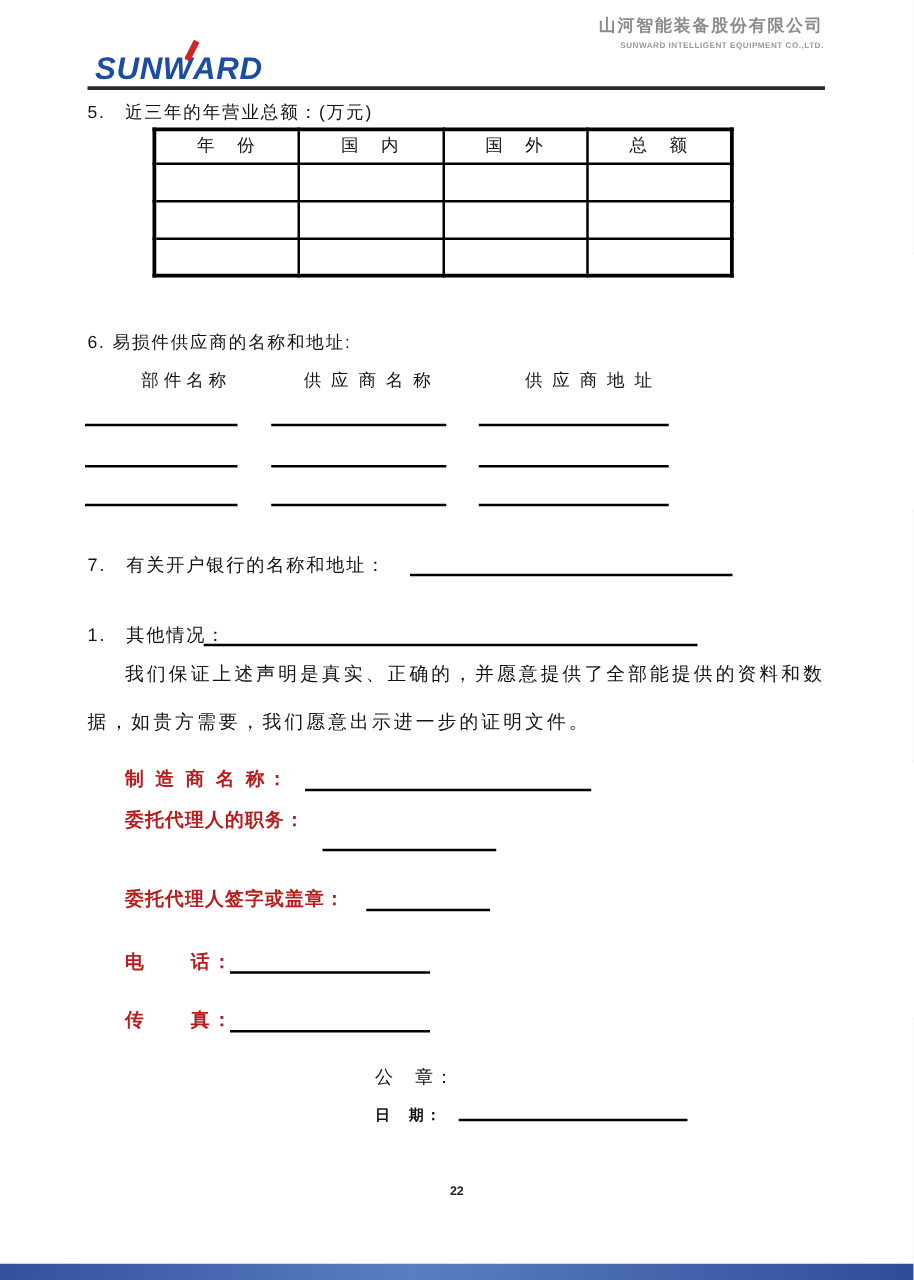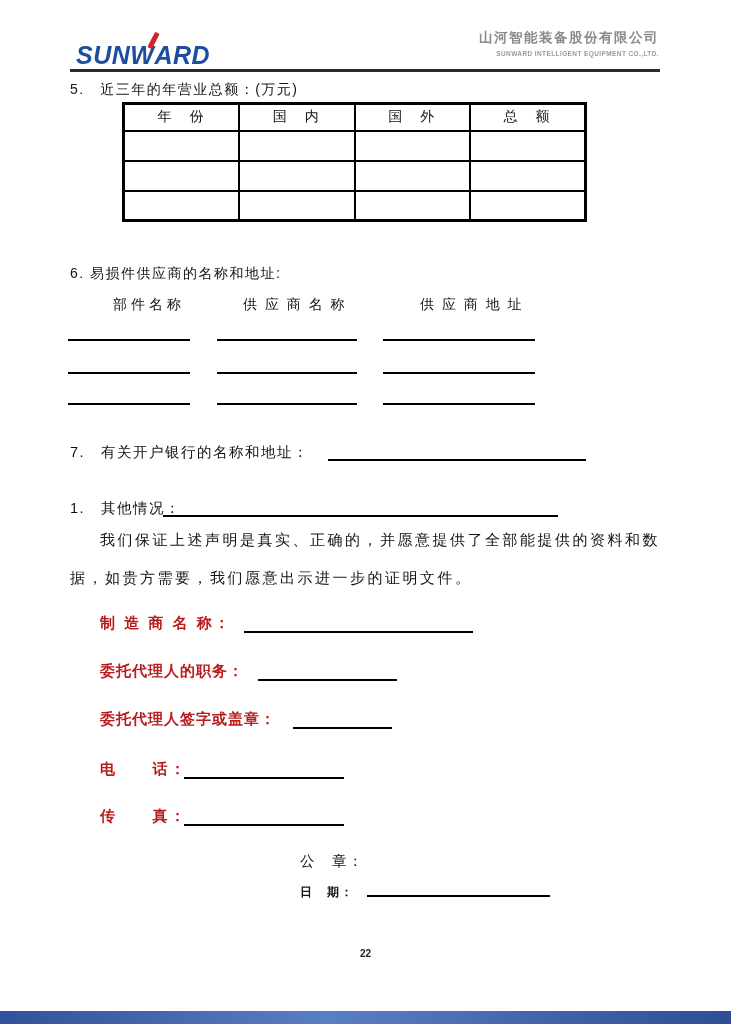--- a/index.html
+++ b/index.html
@@ -26,21 +26,21 @@
   .logo .w-wrap { position: relative; display: inline-block; }
   .logo .red-slash {
     position: absolute;
     top: -9px; right: -2px;
     width: 5px; height: 17px;
     background: #d2232a;
     transform: rotate(27deg);
     border-radius: 1px;
   }
   .company-block {
-    top: 29px; right: 72px;
+    top: 12px; right: 72px;
     text-align: right;
   }
   .company-cn {
     font-size: 13.5px; font-weight: bold;
     color: #8c8c8c; letter-spacing: 1.5px;
     white-space: nowrap;
   }
   .company-en {
     margin-top: 3px;
     font-size: 6.5px; font-weight: bold;
@@ -164,21 +164,21 @@
   <div class="abs blank-line" style="left:328px; top:459px; width:258px;"></div>
 
   <div class="abs doc-text" style="left:70px; top:499px; font-size:14.5px;">1.　其他情况：</div>
   <div class="abs blank-line" style="left:163px; top:515px; width:395px;"></div>
 
   <div class="abs paragraph">我们保证上述声明是真实、正确的，并愿意提供了全部能提供的资料和数据，如贵方需要，我们愿意出示进一步的证明文件。</div>
 
   <div class="abs sig-label" style="left:100px; top:614px;">制 造 商 名 称：</div>
   <div class="abs blank-line" style="left:244px; top:631px; width:229px;"></div>
 
-  <div class="abs sig-label" style="left:100px; top:662px; letter-spacing:1px;">委托代理人的职务：</div>
+  <div class="abs sig-label" style="left:100px; top:647px; letter-spacing:1px;">委托代理人的职务：</div>
   <div class="abs blank-line" style="left:258px; top:679px; width:139px;"></div>
 
   <div class="abs sig-label" style="left:100px; top:710px; letter-spacing:1px;">委托代理人签字或盖章：</div>
   <div class="abs blank-line" style="left:293px; top:727px; width:99px;"></div>
 
   <div class="abs sig-label" style="left:100px; top:760px;">电　　话：</div>
   <div class="abs blank-line" style="left:184px; top:777px; width:160px;"></div>
 
   <div class="abs sig-label" style="left:100px; top:807px;">传　　真：</div>
   <div class="abs blank-line" style="left:184px; top:824px; width:160px;"></div>

